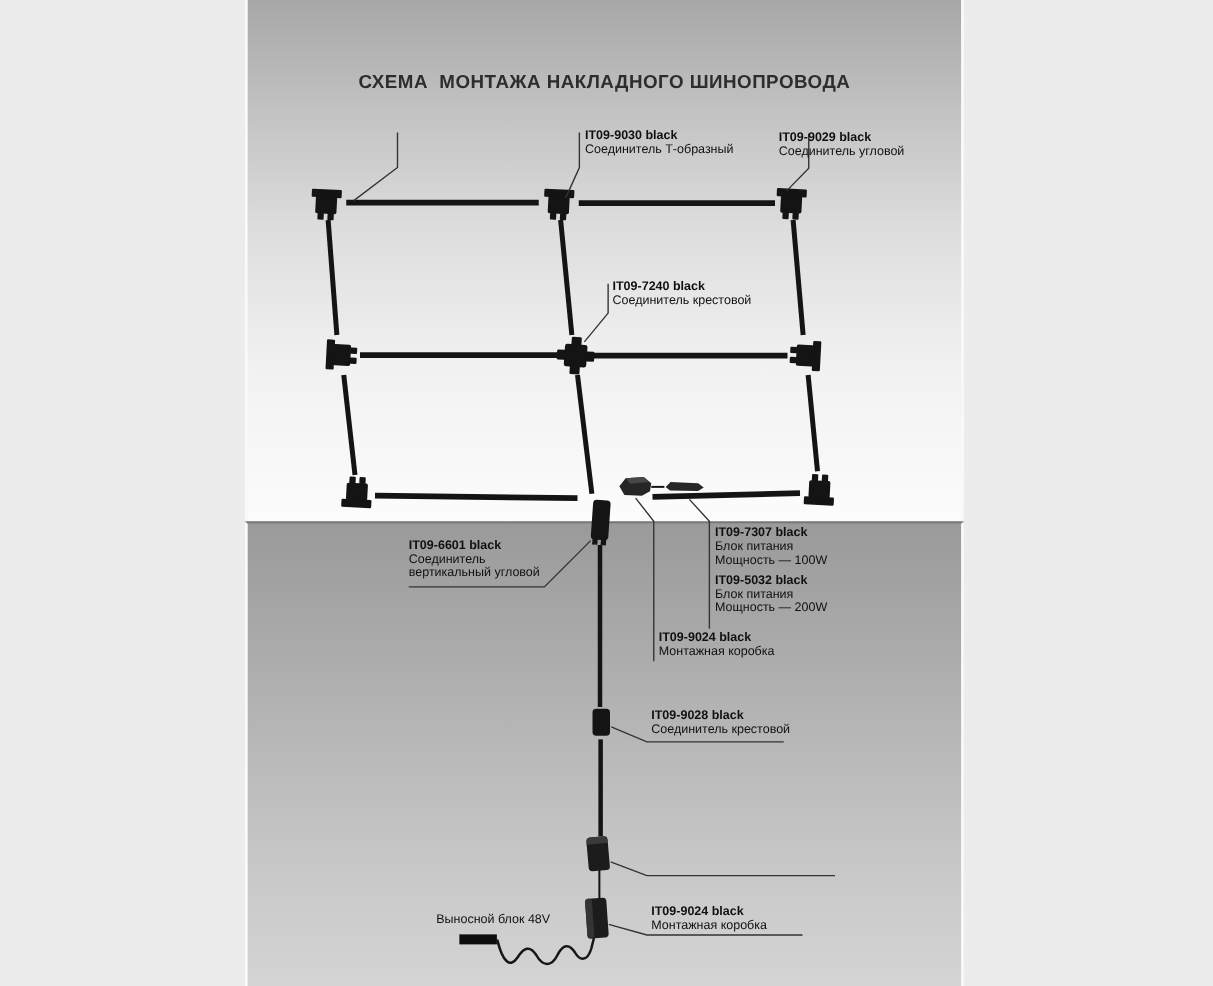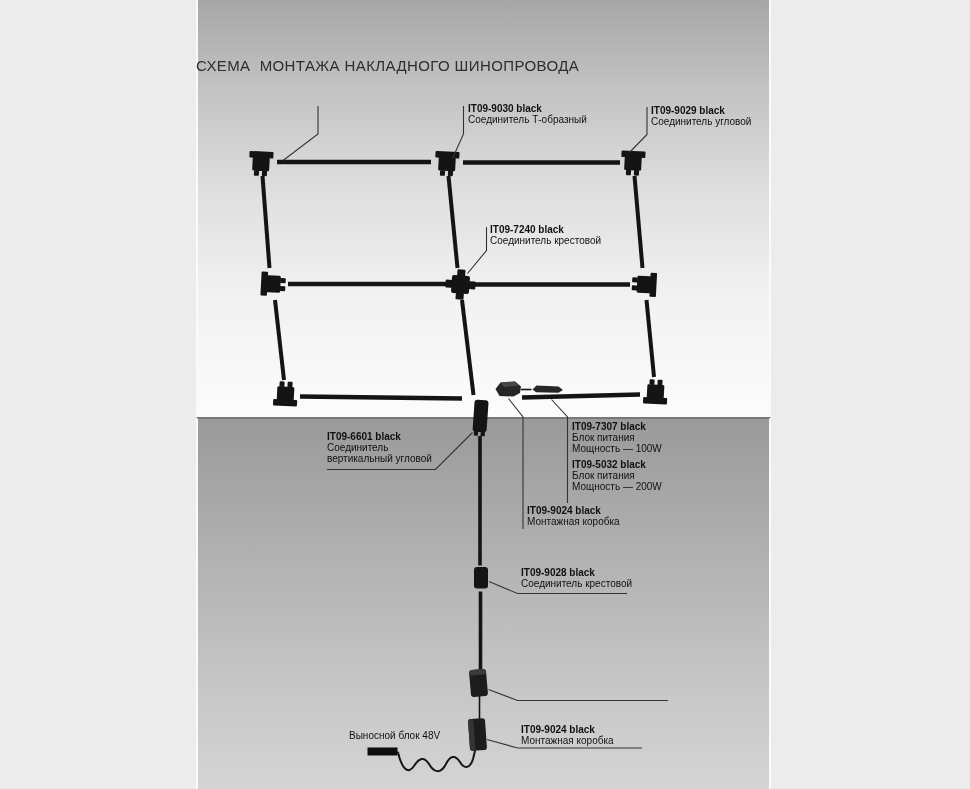--- a/index.html
+++ b/index.html
@@ -6,22 +6,22 @@
   .stage{position:relative;width:970px;height:789px;background:#ececec;overflow:hidden;
          font-family:"Liberation Sans","DejaVu Sans",sans-serif;}
   .ceiling{position:absolute;left:196px;top:0;width:575px;height:417px;
            border-left:2px solid #fafafa;border-right:2px solid #fafafa;box-sizing:border-box;
            background:linear-gradient(180deg,#a7a7a7 0%,#c3c3c3 22%,#dedede 45%,#f1f1f1 70%,#fcfcfc 100%);}
   .wall{position:absolute;left:196px;top:417px;width:575px;height:372px;
         border-left:2px solid #fafafa;border-right:2px solid #fafafa;box-sizing:border-box;
         border-top:2px solid #787878;
         background:linear-gradient(180deg,#9a9a9a 0%,#b3b3b3 40%,#c8c8c8 75%,#d4d4d4 100%);}
   svg.art{position:absolute;left:0;top:0;z-index:2;}
-  .title{position:absolute;left:196px;top:16px;width:575px;z-index:3;
-         font-size:15px;font-weight:normal;line-height:20px;letter-spacing:.4px;color:#2d2d2d;white-space:pre;}
+  .title{position:absolute;left:196px;top:16px;width:575px;z-index:3;text-align:center;
+         font-size:15px;font-weight:bold;line-height:20px;letter-spacing:.4px;color:#2d2d2d;white-space:pre;}
   .lbl{position:absolute;z-index:3;font-size:10px;line-height:11px;color:#101010;white-space:nowrap;}
   .lbl .code{font-weight:bold;}
 </style>
 </head>
 <body>
 
 <div class="stage">
 
   <div class="ceiling"></div>
   <div class="wall"></div>
@@ -124,21 +124,21 @@
   <div class="title">
     <div>СХЕМА  МОНТАЖА НАКЛАДНОГО ШИНОПРОВОДА</div>
   </div>
 
 
   <div class="lbl" style="left:468px;top:103px">
     <div class="code">IT09-9030 black</div>
     <div class="desc">Соединитель Т-образный</div>
   </div>
 
-  <div class="lbl" style="left:651px;top:105px">
+  <div class="lbl" style="left:623px;top:105px">
     <div class="code">IT09-9029 black</div>
     <div class="desc">Соединитель угловой</div>
   </div>
 
   <div class="lbl" style="left:490px;top:224px">
     <div class="code">IT09-7240 black</div>
     <div class="desc">Соединитель крестовой</div>
   </div>
 
   <div class="lbl" style="left:327px;top:431px">

